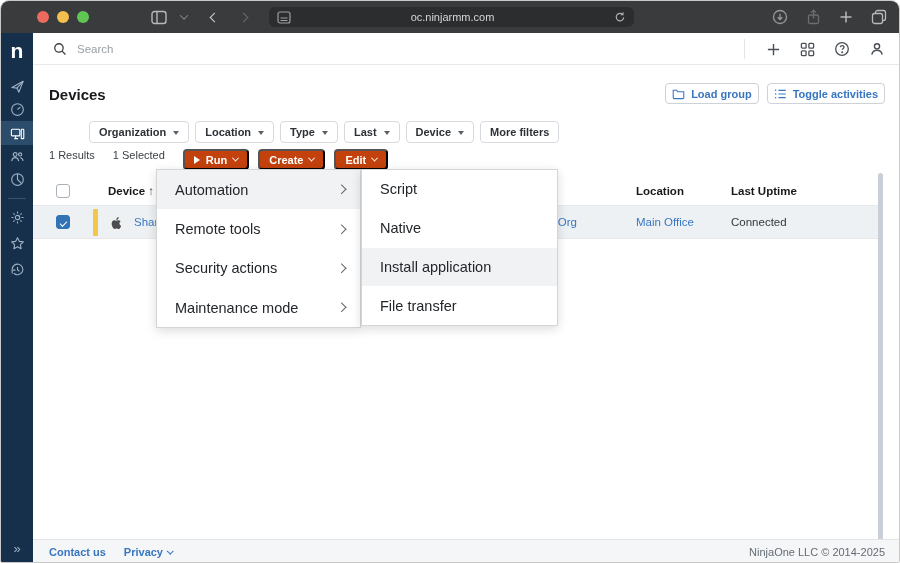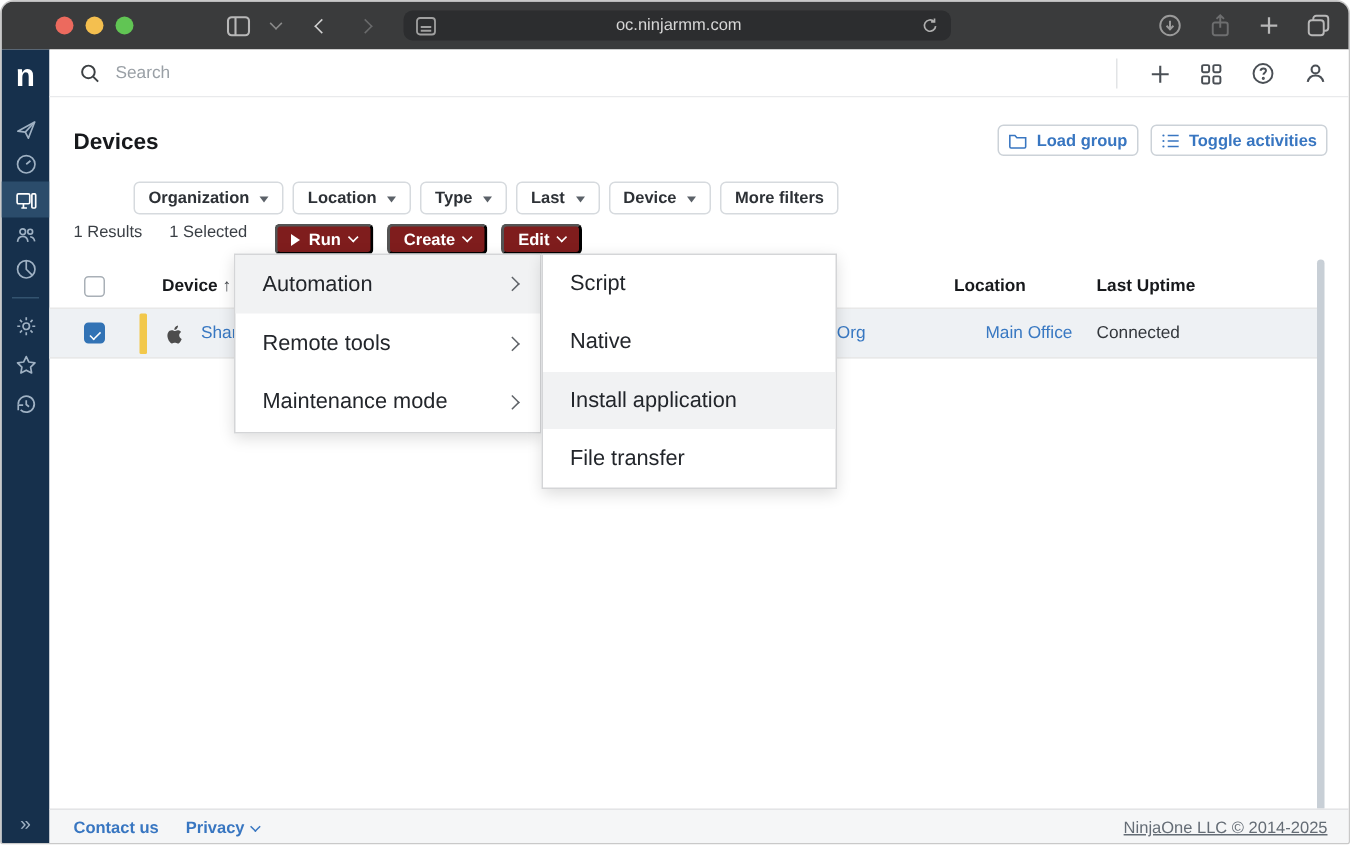--- a/index.html
+++ b/index.html
@@ -40,21 +40,21 @@
   
   .content { position:absolute; left:32px; top:64px; width:868px; height:474px; background:#fff; }
   .page-title { position:absolute; left:16px; top:21px; font-size:15px; font-weight:bold; color:#17191c; }
   .top-btns { position:absolute; right:16px; top:18px; display:flex; gap:8px; }
   .obtn { height:21px; display:flex; align-items:center; gap:6px; padding:0 6px; border:1px solid #ccd2d8; border-radius:4px; background:#fff; color:#3876c1; font-size:11px; font-weight:bold; }
   .filters { position:absolute; left:16px; top:56px; display:flex; gap:6px;padding-left:40px; }
   .pill { height:22px; display:flex; align-items:center; gap:7px; padding:0 9px; border:1px solid #d6dade; border-radius:4px; background:#fff; font-size:11px; font-weight:bold; color:#2d3136; }
   .tri { width:0; height:0; border-left:3.5px solid transparent; border-right:3.5px solid transparent; border-top:4.5px solid #5b6artsize; border-top:4.5px solid #5b6168; margin-top:1px; }
   .actions { position:absolute; left:16px; top:84px; height:21px; display:flex; align-items:flex-start; }
   .count { font-size:11px; color:#3a3f45; margin-right:18px; }
-  .bbtn { height:21px; display:flex; align-items:center; gap:6px; padding:0 9px; border-radius:4px; background:#7f1d1d; color:#fff; font-size:11px; font-weight:bold; margin-right:9px; }
+  .bbtn { height:21px; display:flex; align-items:center; gap:6px; padding:0 9px; border-radius:4px; background:#c2410c; color:#fff; font-size:11px; font-weight:bold; margin-right:9px; }
   .play { width:0; height:0; border-left:6px solid #fff; border-top:4px solid transparent; border-bottom:4px solid transparent; }
   .bbtn .chev { width:5px; height:5px; border-width:1.4px; }
   .refresh-group { position:absolute; right:20px; top:86px; display:flex; align-items:center; gap:13px; color:#565c63; }
   .lastref { font-size:11px; color:#6b7075; }
 
   
   .thead { position:absolute; left:0; top:111px; width:845px; height:30px; border-bottom:1px solid #e8e8e8; }
   .th { position:absolute; top:0; height:30px; line-height:30px; font-size:11.5px; font-weight:bold; color:#17191c; }
   .trow { position:absolute; left:0; top:141px; width:845px; height:33px; background:#eef1f4; border-bottom:1px solid #e8e8e8; }
   .td { position:absolute; top:0; height:33px; line-height:33px; font-size:11.5px; color:#33373c; }
@@ -73,21 +73,21 @@
   .mi { position:relative; display:flex; align-items:center; padding-left:18px; font-size:14.5px; color:#23262b; }
   .main-menu .mi { height:39.3px; }
   .sub-menu .mi { height:38.8px;text-align:right; }
   .mi.hl { background:#f1f2f3; }
   .mi .chev { position:absolute; right:16px; color:#5f6368; width:6.5px; height:6.5px; }
 
   
   .footer { position:absolute; left:32px; top:538px; width:868px; height:25px; background:#f5f6f7; border-top:1px solid #e3e4e6; display:flex; align-items:center; font-size:11px; }
   .footer .flink { color:#3876c1; font-weight:bold; display:flex; align-items:center; gap:5px; }
   .footer .flink .chev { width:4.5px; height:4.5px; border-width:1.4px; }
-  .fcopy { position:absolute; right:16px; color:#646c75;text-decoration:underline; }
+  .fcopy { position:absolute; right:16px; color:#646c75; }
 
   svg { display:block; }
 </style>
 </head>
 <body>
 
 <div id="window">
 
   <div class="chrome">
     <div class="dots">
@@ -328,37 +328,41 @@
       <span class="cb checked" style="left:23px; top:9px;"></span>
       <span class="ybar"></span>
       <span style="position:absolute; left:77px; top:10px;">
         <svg width="13" height="14" viewBox="0 0 16 17" fill="#4d4d4d">
             <path d="M11.6 9.2c0-1.8 1.5-2.7 1.6-2.8-.9-1.2-2.2-1.4-2.6-1.4-1.1-.1-2.2.7-2.7.7-.6 0-1.4-.7-2.4-.6-1.2 0-2.3.7-2.9 1.8-1.3 2.2-.3 5.4.9 7.2.6.9 1.3 1.8 2.2 1.8.9 0 1.3-.6 2.4-.6s1.4.6 2.4.6 1.6-.9 2.2-1.7c.7-1 1-2 1-2-.1-.1-2-.8-2.1-3z"></path>
             <path d="M9.9 3.6c.5-.6.9-1.5.8-2.4-.8.1-1.7.6-2.2 1.2-.5.6-.9 1.5-.8 2.3.9.1 1.7-.4 2.2-1.1z"></path>
           </svg>
       </span>
       <span class="name-clip"><span class="td link" style="position:static">Shar</span></span>
       <span class="td link" style="left:521px;">-Org</span>
-      <span class="td link" style="left:624px;">Main Office</span>
+      <span class="td link" style="left:603px;">Main Office</span>
       <span class="td" style="left:698px;">Connected</span>
     </div>
 
     <div class="vscroll"></div>
   </div>
 
   <div class="menu main-menu">
     <div class="mi hl">
         <span>Automation</span>
         <span class="chev right"></span>
       </div>
     <div class="mi">
         <span>Remote tools</span>
         <span class="chev right"></span>
       </div>
     <div class="mi">
+        <span>Security actions</span>
+        <span class="chev right"></span>
+      </div>
+    <div class="mi">
         <span>Maintenance mode</span>
         <span class="chev right"></span>
       </div>
   </div>
 
   <div class="menu sub-menu">
     <div class="mi">
         <span>Script</span>
       </div>
     <div class="mi">

